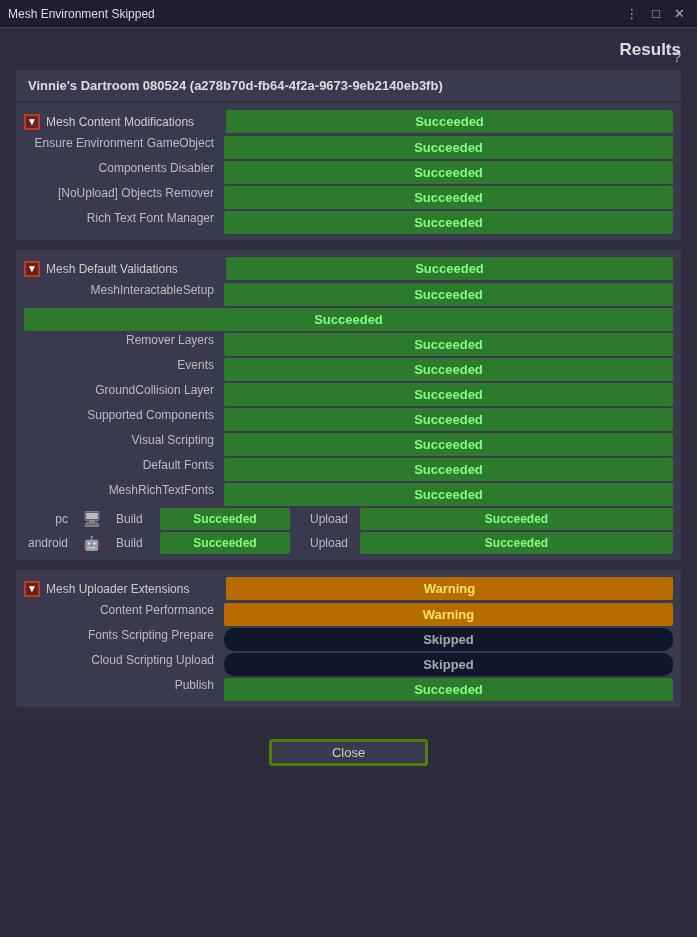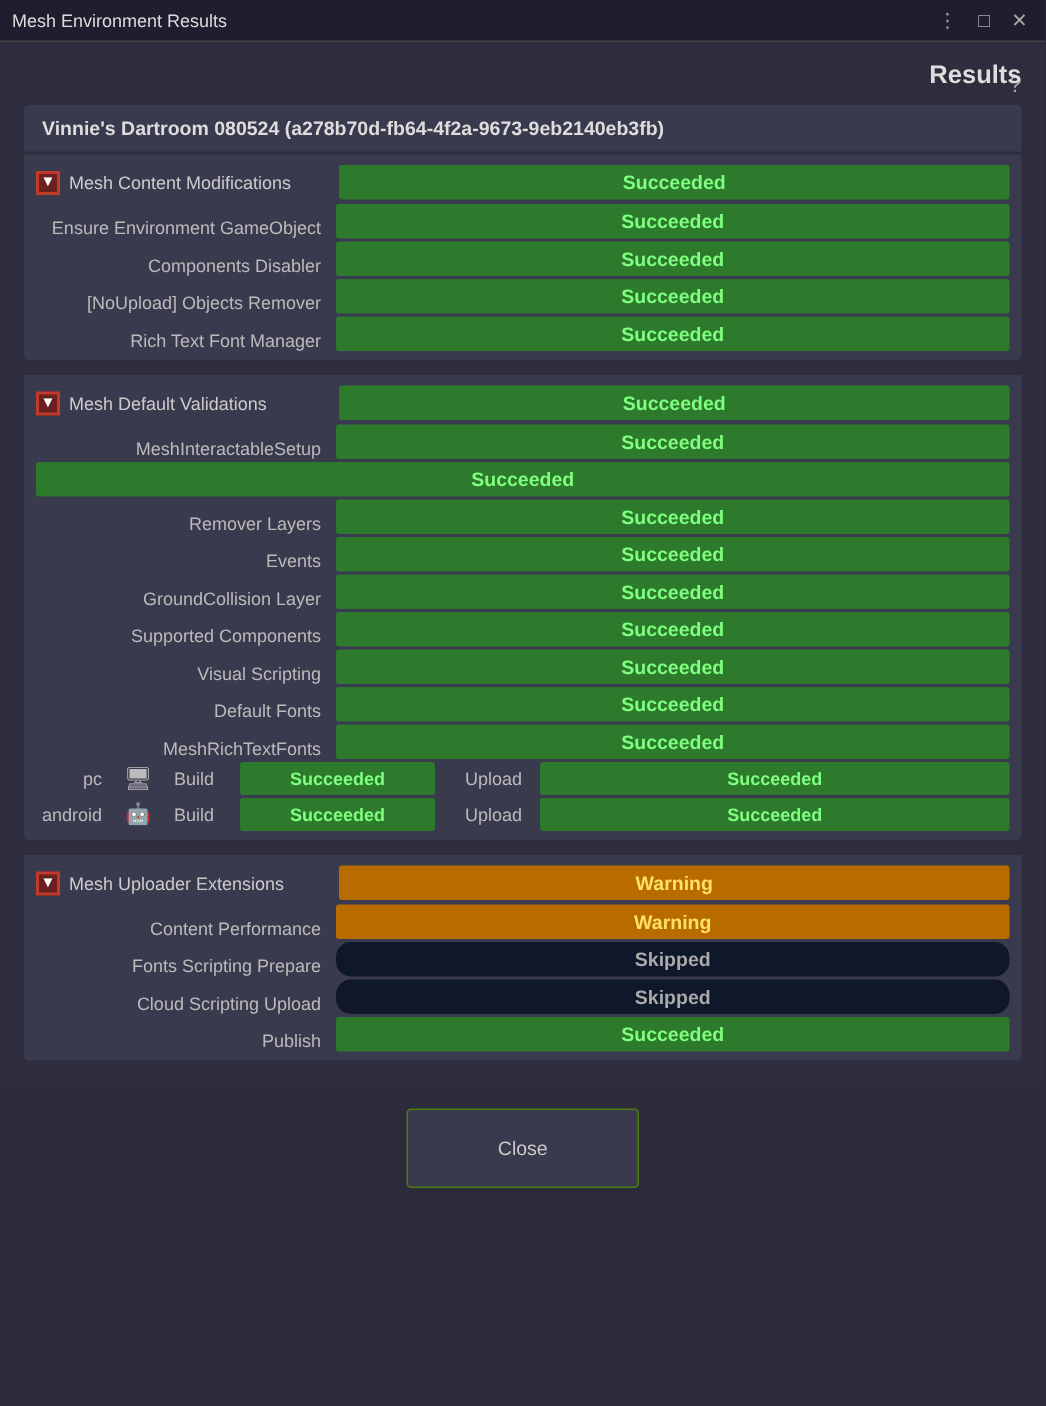--- a/index.html
+++ b/index.html
@@ -107,21 +107,21 @@
       background: #b86c00;
       color: #ffe066;
     }
     .status-skipped {
       background: #0f172a;
       color: #aaa;
       border-radius: 10px;
     }
     .row {
       display: flex;
-      align-items: flex-end;
+      align-items: flex-start;
       margin: 2px 0;
     }
     .row-label {
       text-align: right;
       color: #bbb;
       font-size: 12px;
       padding-right: 10px;
       min-width: 200px;
       flex-shrink: 0;
     }
@@ -177,37 +177,37 @@
     .footer-bar {
       background: #2b2b3b;
       padding: 8px 16px;
       display: flex;
       justify-content: center;
       margin-top: 6px;
     }
     .close-btn {
       background: #3a3a4e;
       color: #ccc;
-      border: 1px solid #4d7c0f;
-      padding: 18px 60px;
+      border: 3px solid #4d7c0f;
+      padding: 3px 60px;
       font-size: 13px;
       cursor: pointer;
       border-radius: 3px;
     }
     .divider {
       height: 4px;
     }
     .monitor-icon::before { content: '🖥'; font-size: 15px; }
     .android-icon::before { content: '🤖'; font-size: 14px; }
   </style>
 </head>
 <body>
 
 <div class="titlebar">
-  <span class="titlebar-title">Mesh Environment Results</span>
+  <span class="titlebar-title">Mesh Environment Skipped</span>
   <div class="titlebar-controls">
     <span class="titlebar-btn">⋮</span>
     <span class="titlebar-btn">□</span>
     <span class="titlebar-btn">✕</span>
   </div>
 </div>
 
 <div class="main-content">
   <div style="position:relative;">
     <div class="results-title">Results</div>

